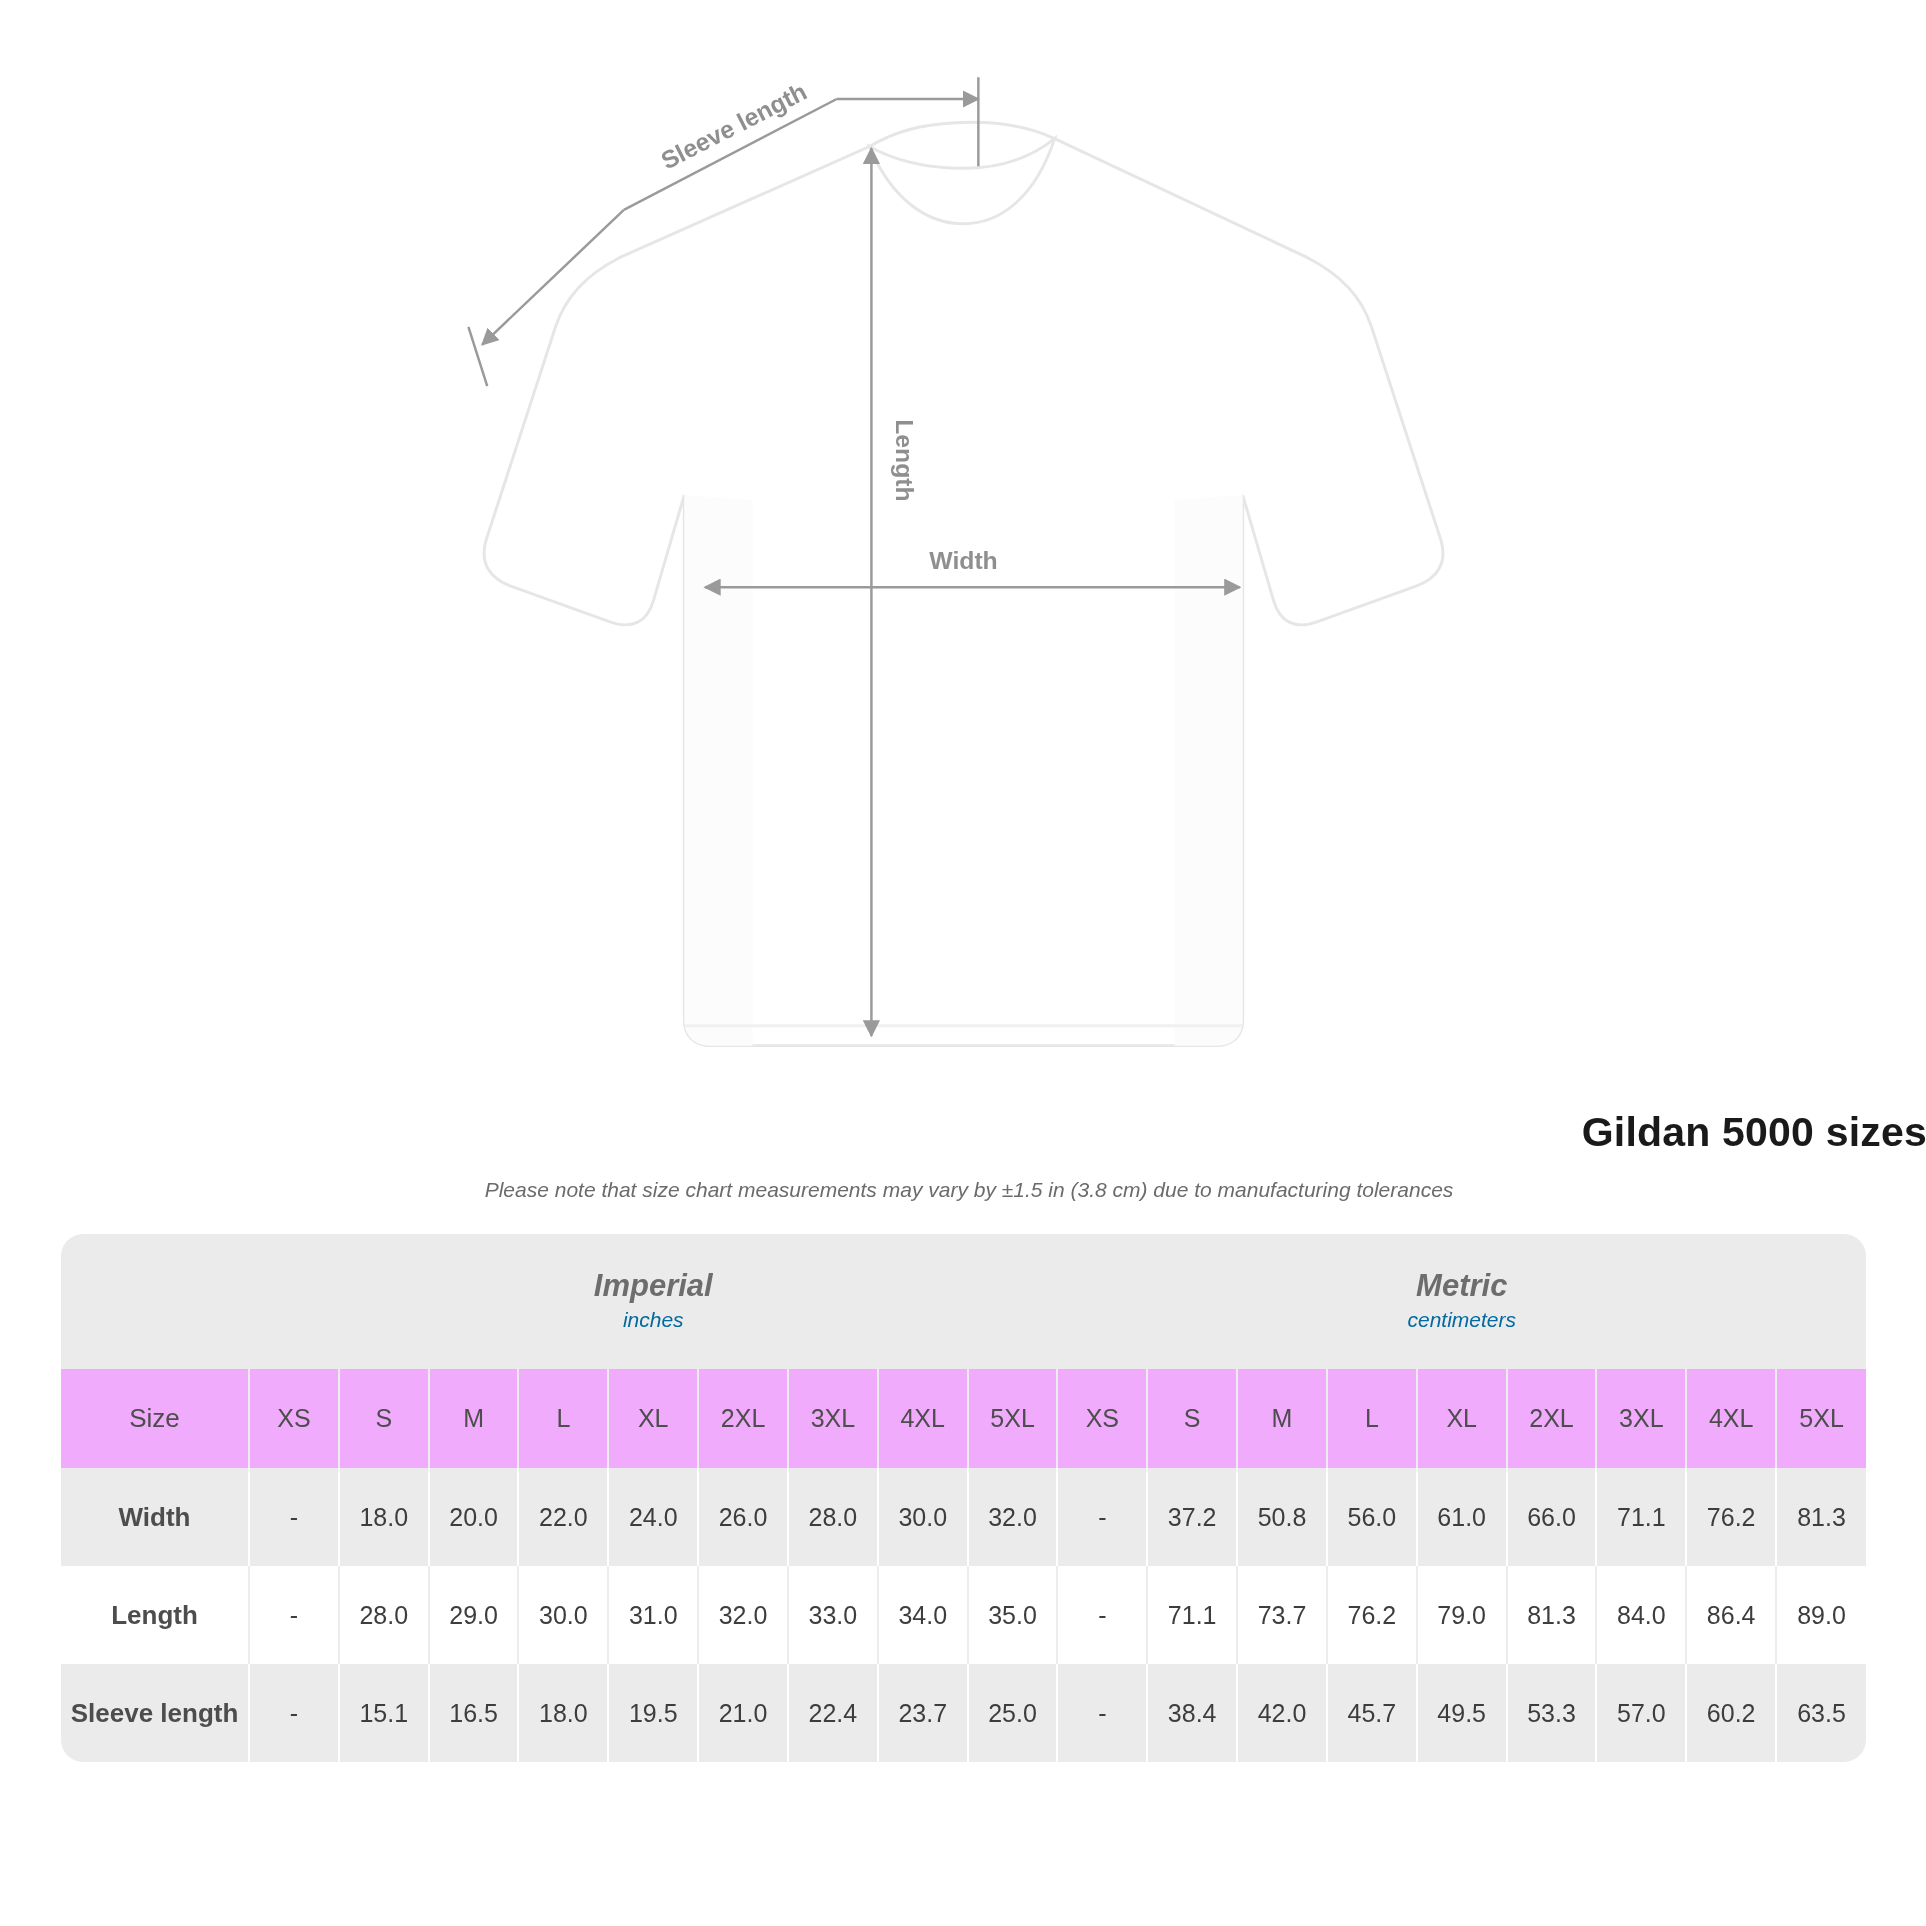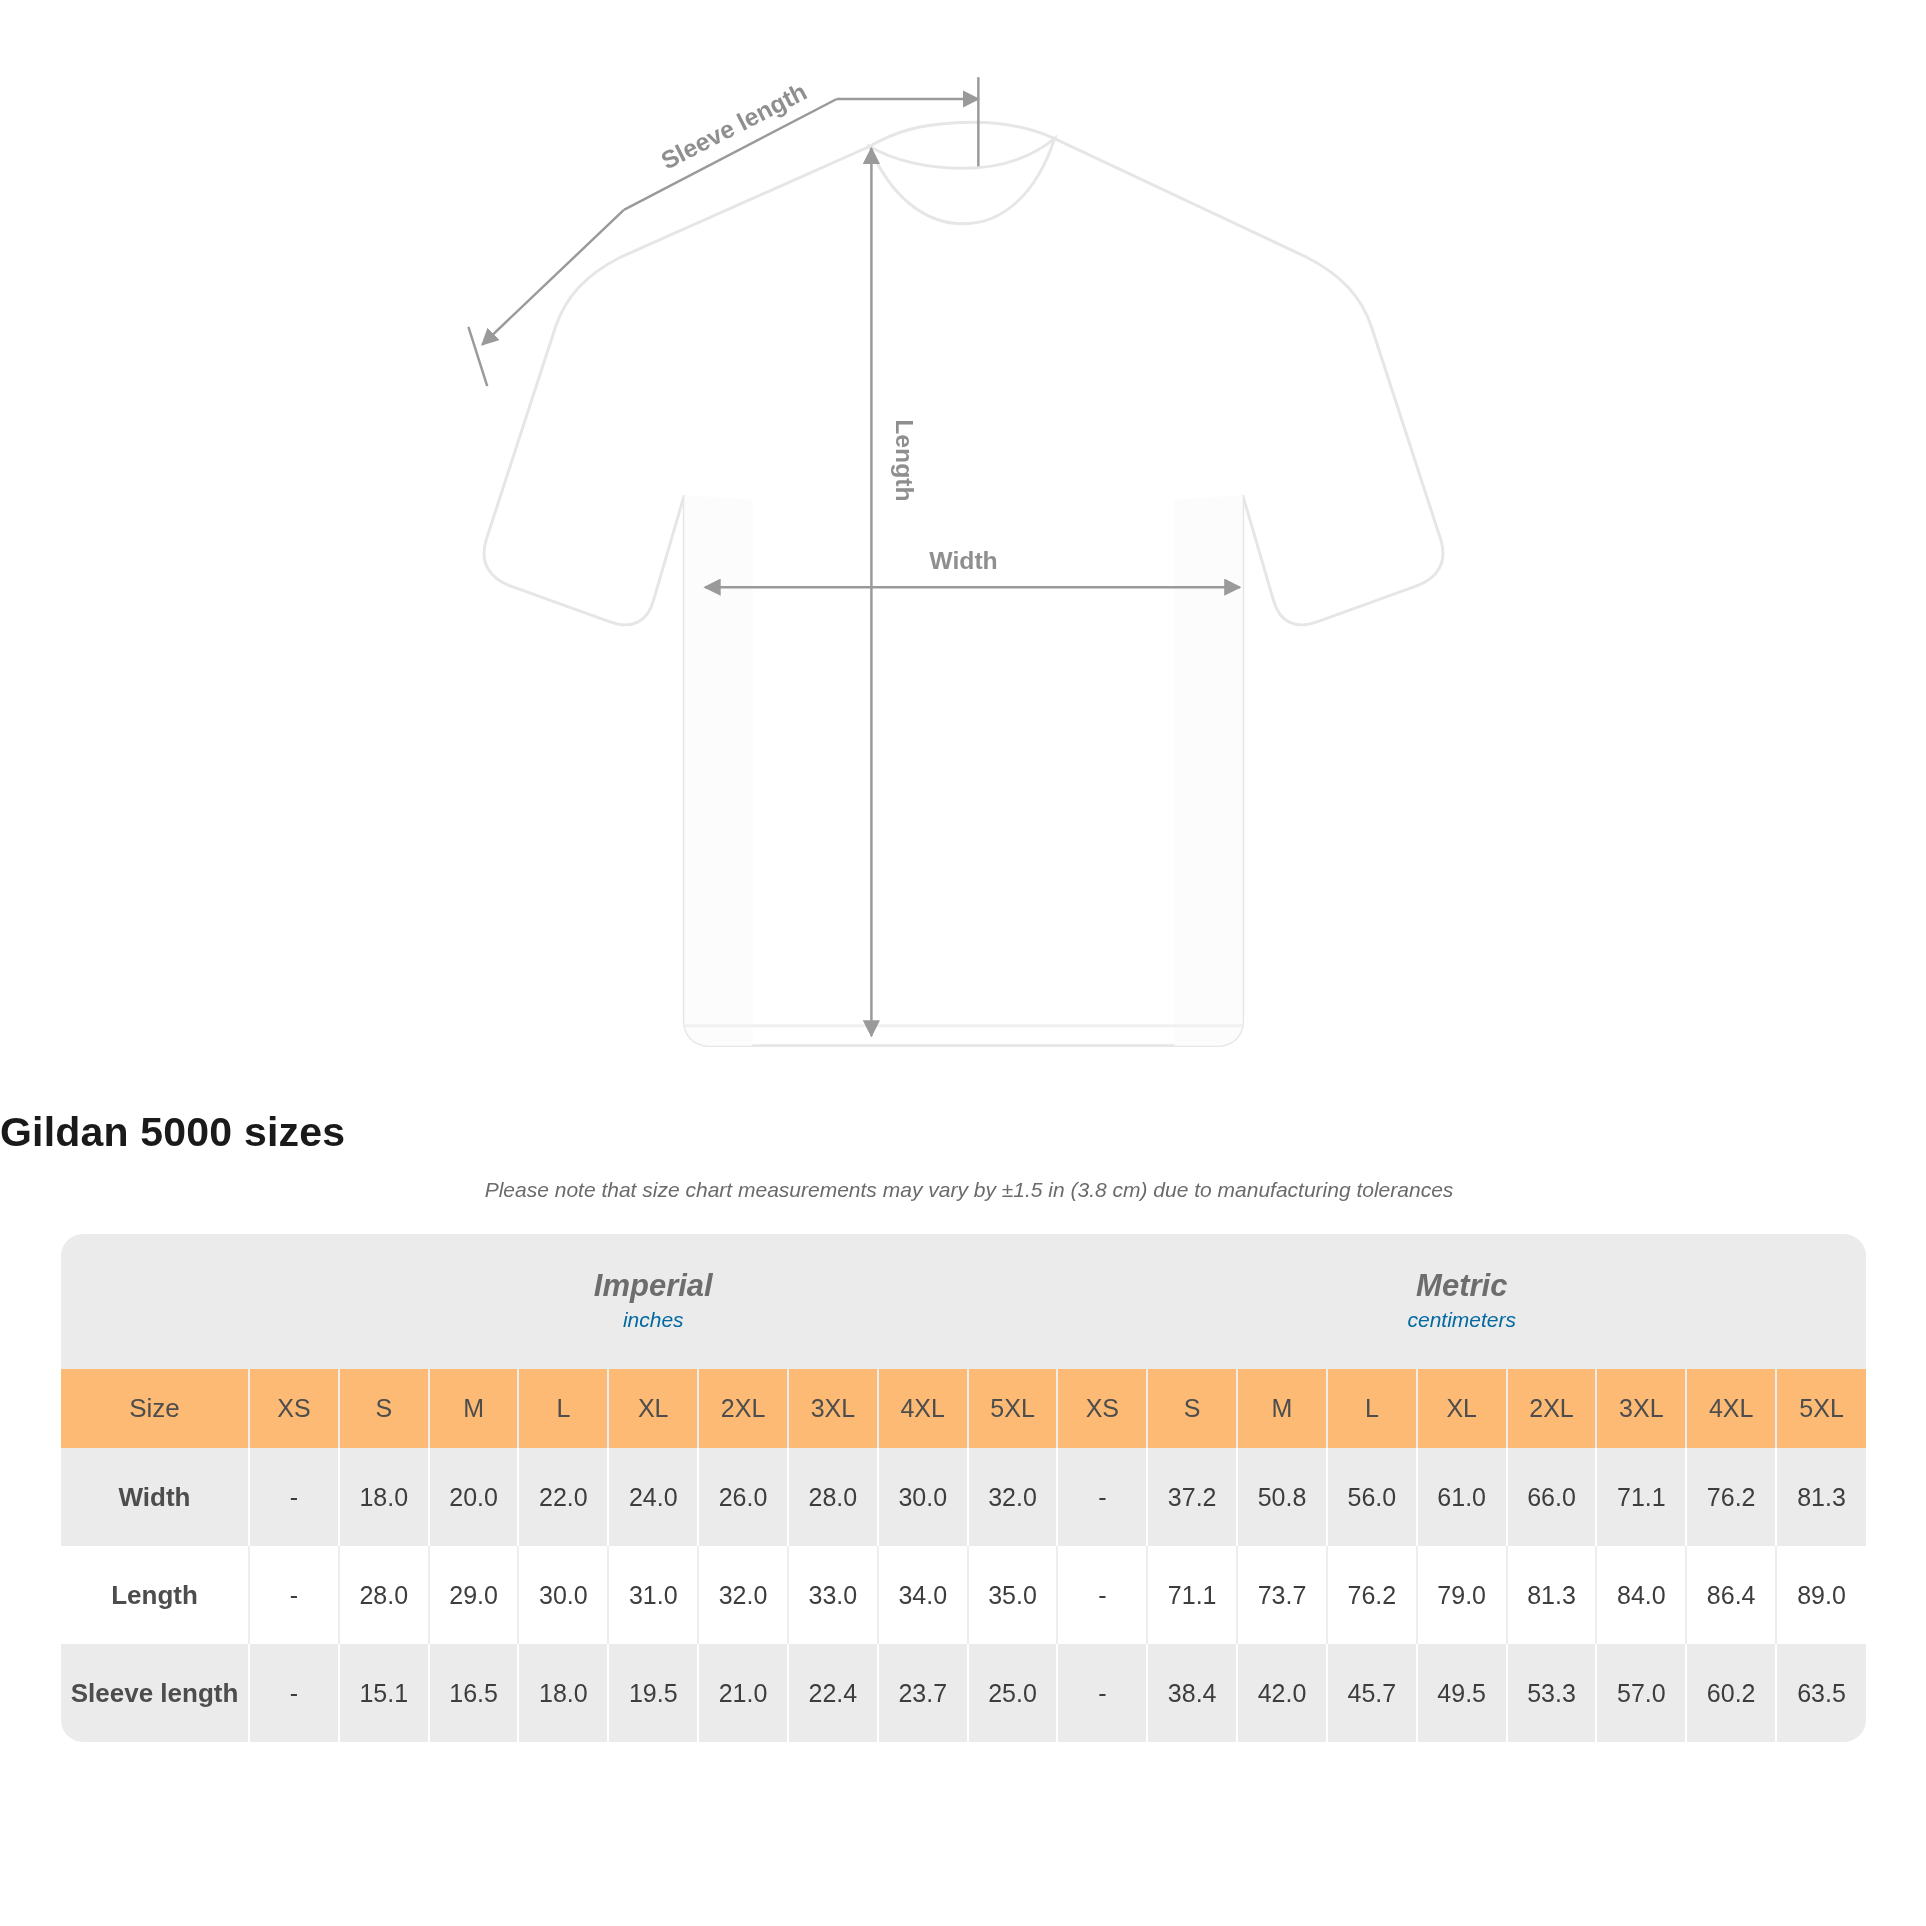--- a/index.html
+++ b/index.html
@@ -22,21 +22,21 @@
   
   .illustration {
     position: relative;
     width: 1927px;
     height: 1109px;
   }
   .illustration svg { display: block; }
 
   
   .chart-title {
-    text-align: left;
+    text-align: right;
     font-size: 41px;
     font-weight: bold;
     color: #1a1a1a;
     margin: 0;
     padding: 0 0 22px 0;
     letter-spacing: 0.2px;
   }
   .chart-note {
     text-align: center;
     font-size: 21px;
@@ -77,25 +77,25 @@
   }
   .unit-sub {
     font-size: 21px;
     font-style: italic;
     color: #0369a1;
     line-height: 1.5;
   }
 
   
   .head-row td {
-    height: 79px;
+    height: 99px;
     font-size: 25px;
     font-weight: bold;
     color: #4d4d4d;
-    background: #fdba74;
+    background: #f0abfc;
     border-left: 2px solid #ededed;
   }
   .head-row td.rowlabel {
     border-left: none;
     font-size: 26px;
   }
 
   .data-row td {
     height: 98px;
     font-size: 25px;

